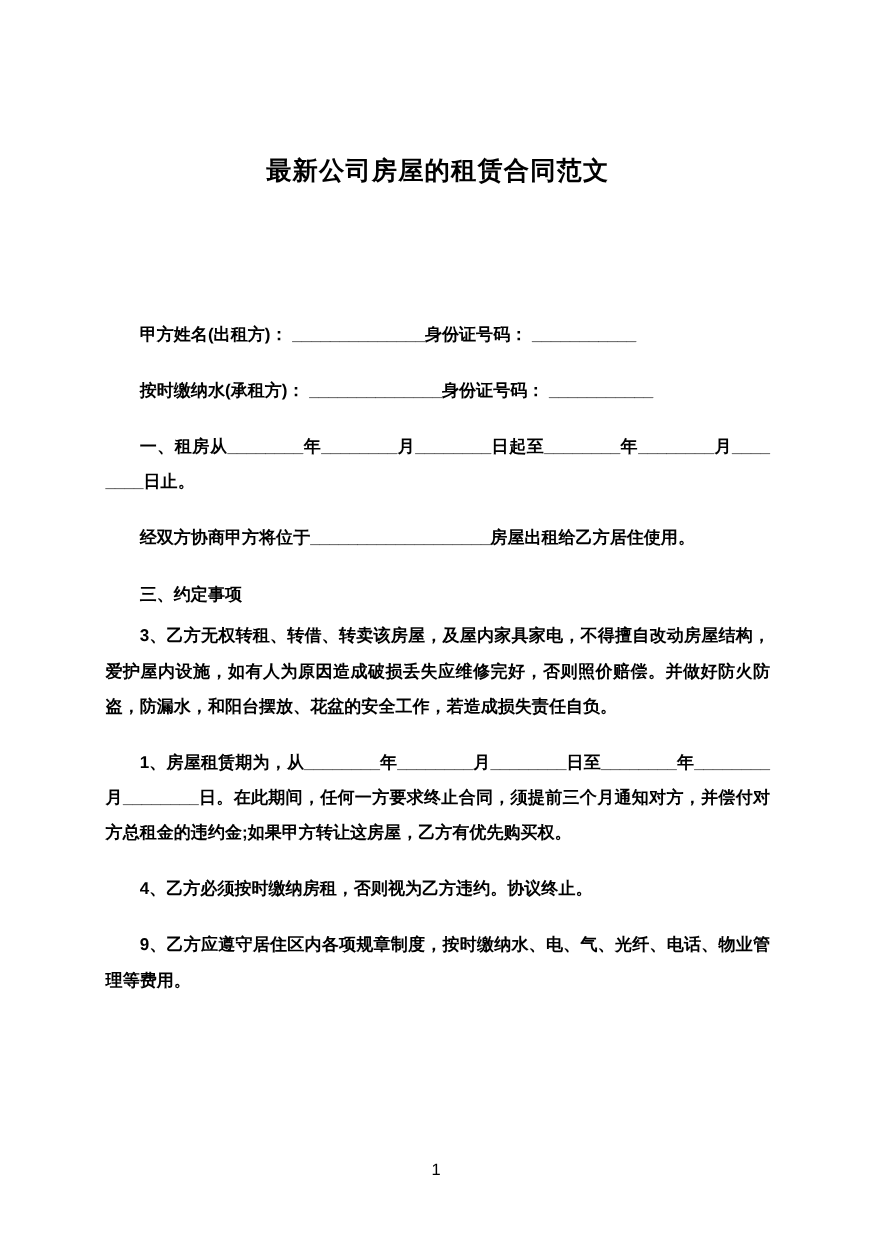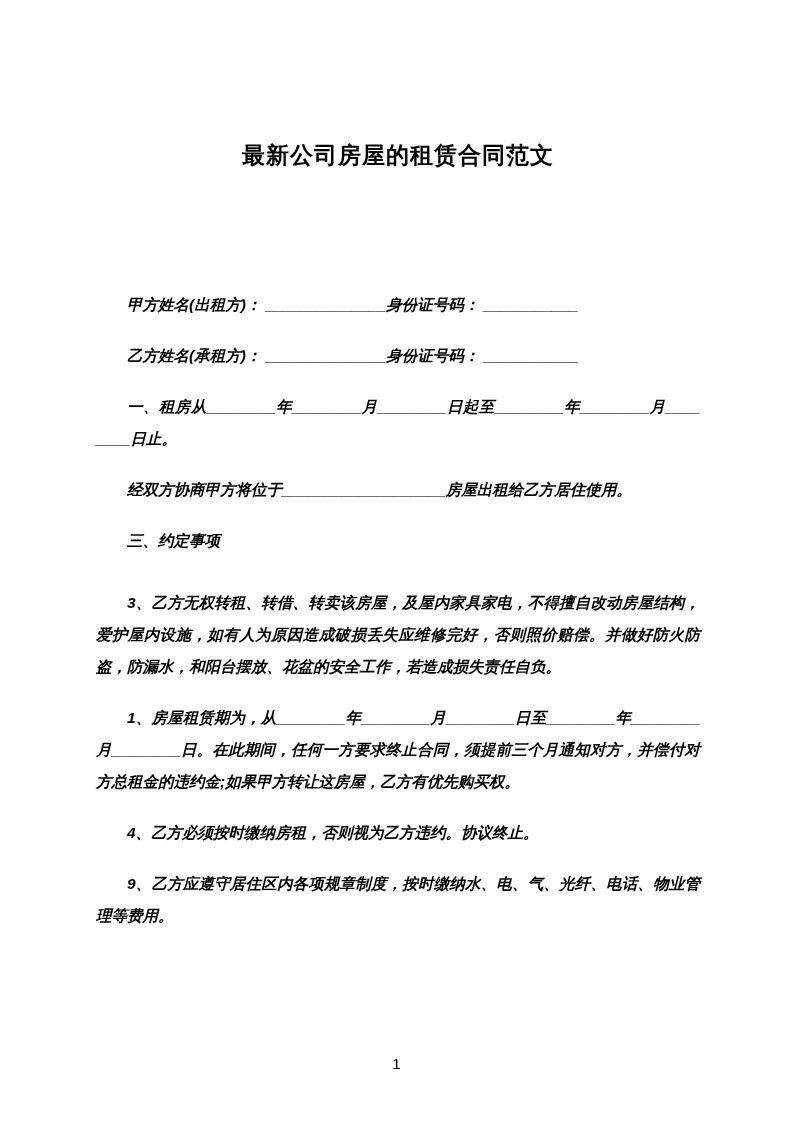--- a/index.html
+++ b/index.html
@@ -35,45 +35,44 @@
     margin-top: 120px;
   }
   p.para {
     font-size: 15.5px;
     font-weight: bold;
     line-height: 32px;
     margin: 0 0 19px 0;
     text-indent: 31px;
     word-break: break-all;
     text-align: justify;
-    font-style: italic;
   }
   p.para.section-heading {
-    margin-bottom: 30px;
+    margin-bottom: 6px;
   }
   .page-number {
     position: absolute;
     bottom: 50px;
     left: 0;
     width: 100%;
     text-align: center;
     font-size: 15px;
     font-weight: normal;
     color: #000000;
   }
 </style>
 </head>
 <body>
 
 <div class="page">
   <h1 class="doc-title">最新公司房屋的租赁合同范文</h1>
 
   <div class="content" id="paragraph-container">
       <p class="para">甲方姓名(出租方)： ______________身份证号码： ___________</p>
-      <p class="para">乙方姓名(承租方)： ______________身份证号码： ___________</p>
+      <p class="para">按时缴纳水(承租方)： ______________身份证号码： ___________</p>
       <p class="para">一、租房从________年________月________日起至________年________月________日止。</p>
       <p class="para">经双方协商甲方将位于___________________房屋出租给乙方居住使用。</p>
       <p class="para section-heading">三、约定事项</p>
       <p class="para">3、乙方无权转租、转借、转卖该房屋，及屋内家具家电，不得擅自改动房屋结构，爱护屋内设施，如有人为原因造成破损丢失应维修完好，否则照价赔偿。并做好防火防盗，防漏水，和阳台摆放、花盆的安全工作，若造成损失责任自负。</p>
       <p class="para">1、房屋租赁期为，从________年________月________日至________年________月________日。在此期间，任何一方要求终止合同，须提前三个月通知对方，并偿付对方总租金的违约金;如果甲方转让这房屋，乙方有优先购买权。</p>
       <p class="para">4、乙方必须按时缴纳房租，否则视为乙方违约。协议终止。</p>
       <p class="para">9、乙方应遵守居住区内各项规章制度，按时缴纳水、电、气、光纤、电话、物业管理等费用。</p>
     </div>
 
   <div class="page-number">1</div>

